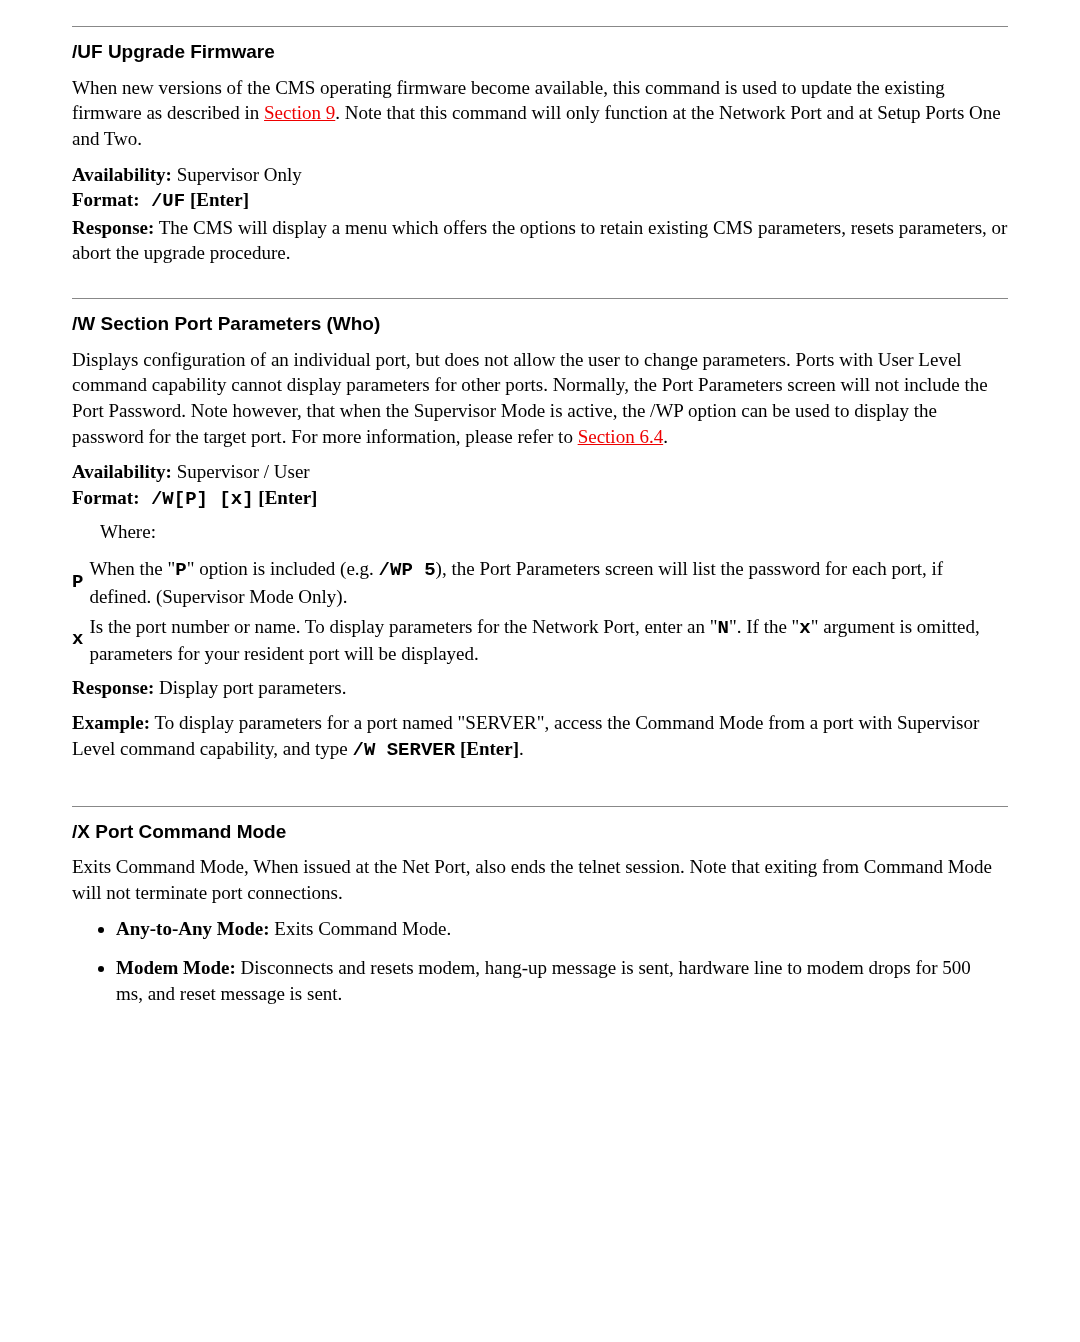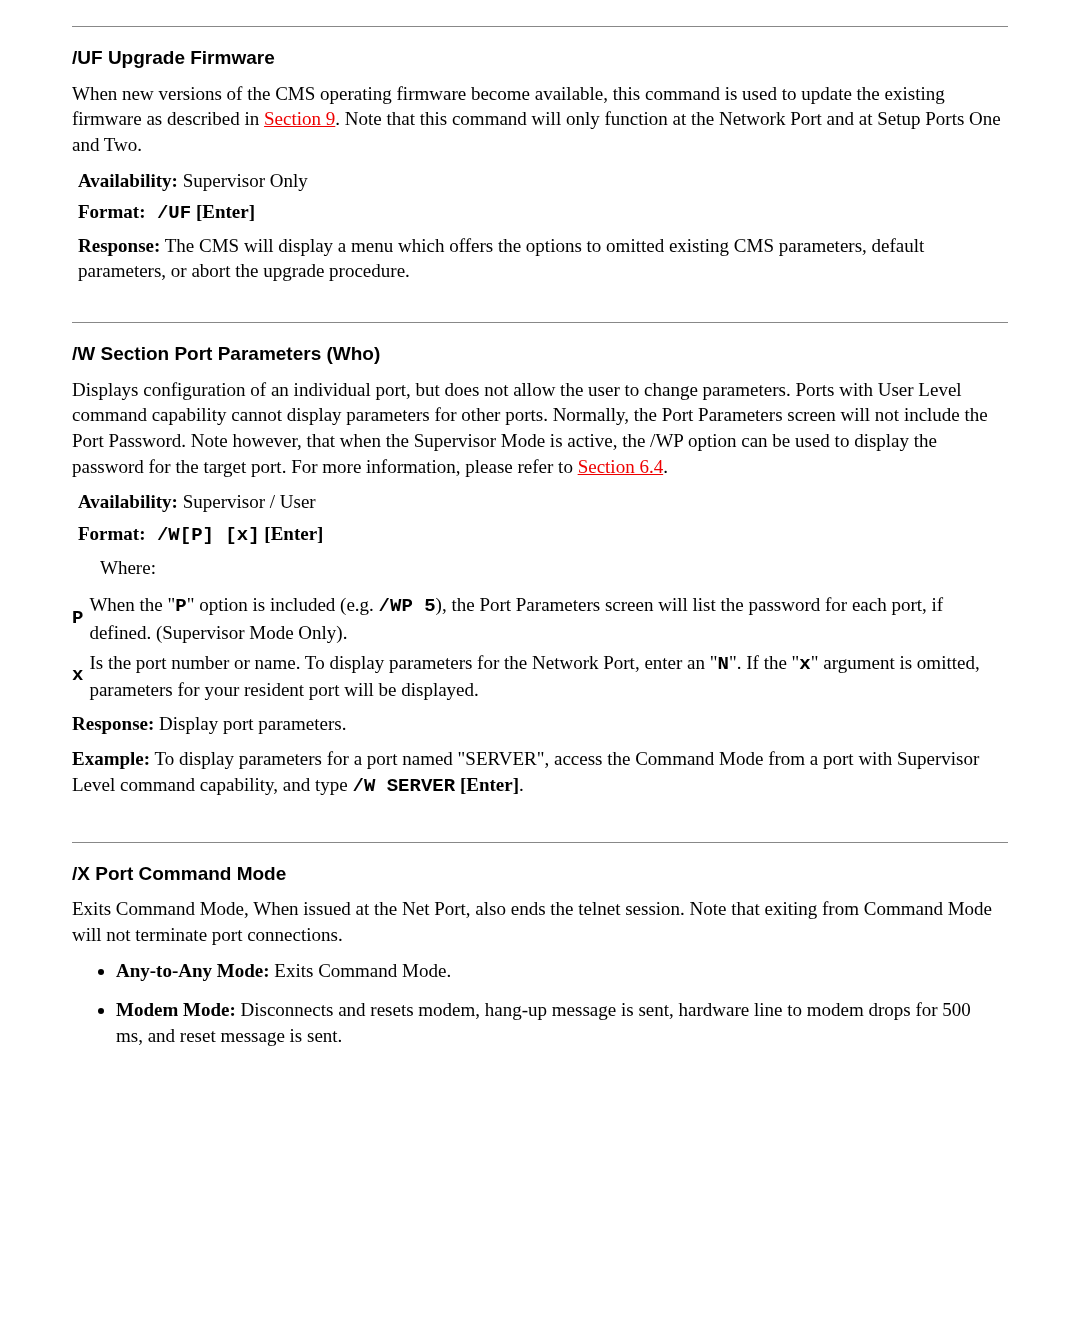--- a/index.html
+++ b/index.html
@@ -14,30 +14,30 @@
   }
   hr {
     border: none;
     border-top: 1px solid #888;
     margin: 6px 0 12px 0;
   }
   h2 {
     font-family: Arial, Helvetica, sans-serif;
     font-size: 19px;
     font-weight: bold;
-    margin: 18px 0 10px 0;
+    margin: 6px 0 10px 0;
   }
   .cmd-abbrev {
     white-space: pre;
   }
   p {
     margin: 6px 0 10px 0;
   }
   .line {
-    margin: 6px;
+    margin: 0;
   }
   .link {
     color: #ee0000;
     text-decoration: underline;
     margin-top: 27px;
   }
   .mono {
     font-family: "Courier New", Courier, monospace;
     font-weight: bold;
   }
@@ -82,21 +82,21 @@
   <span>When new versions of the CMS operating firmware become available, this command is used to update the existing firmware as described in </span><a href="#" class="link">Section 9</a><span>. Note that this command will only function at the Network Port and at Setup Ports One and Two.</span>
 </p>
 
 <p class="line">
   <b>Availability:</b><span>  Supervisor Only</span>
 </p>
 <p class="line">
   <b>Format:</b><span class="mono"> /UF</span><b> [Enter]</b>
 </p>
 <p class="line">
-  <b>Response:</b><span>  The CMS will display a menu which offers the options to omitted existing CMS parameters, default parameters, or abort the upgrade procedure.</span>
+  <b>Response:</b><span>  The CMS will display a menu which offers the options to retain existing CMS parameters, resets parameters, or abort the upgrade procedure.</span>
 </p>
 
 <div class="section-gap"></div>
 <hr>
 
 <h2>
   <span class="cmd-abbrev">/W</span><span>   </span><span>Section Port Parameters (Who)</span>
 </h2>
 
 <p>

